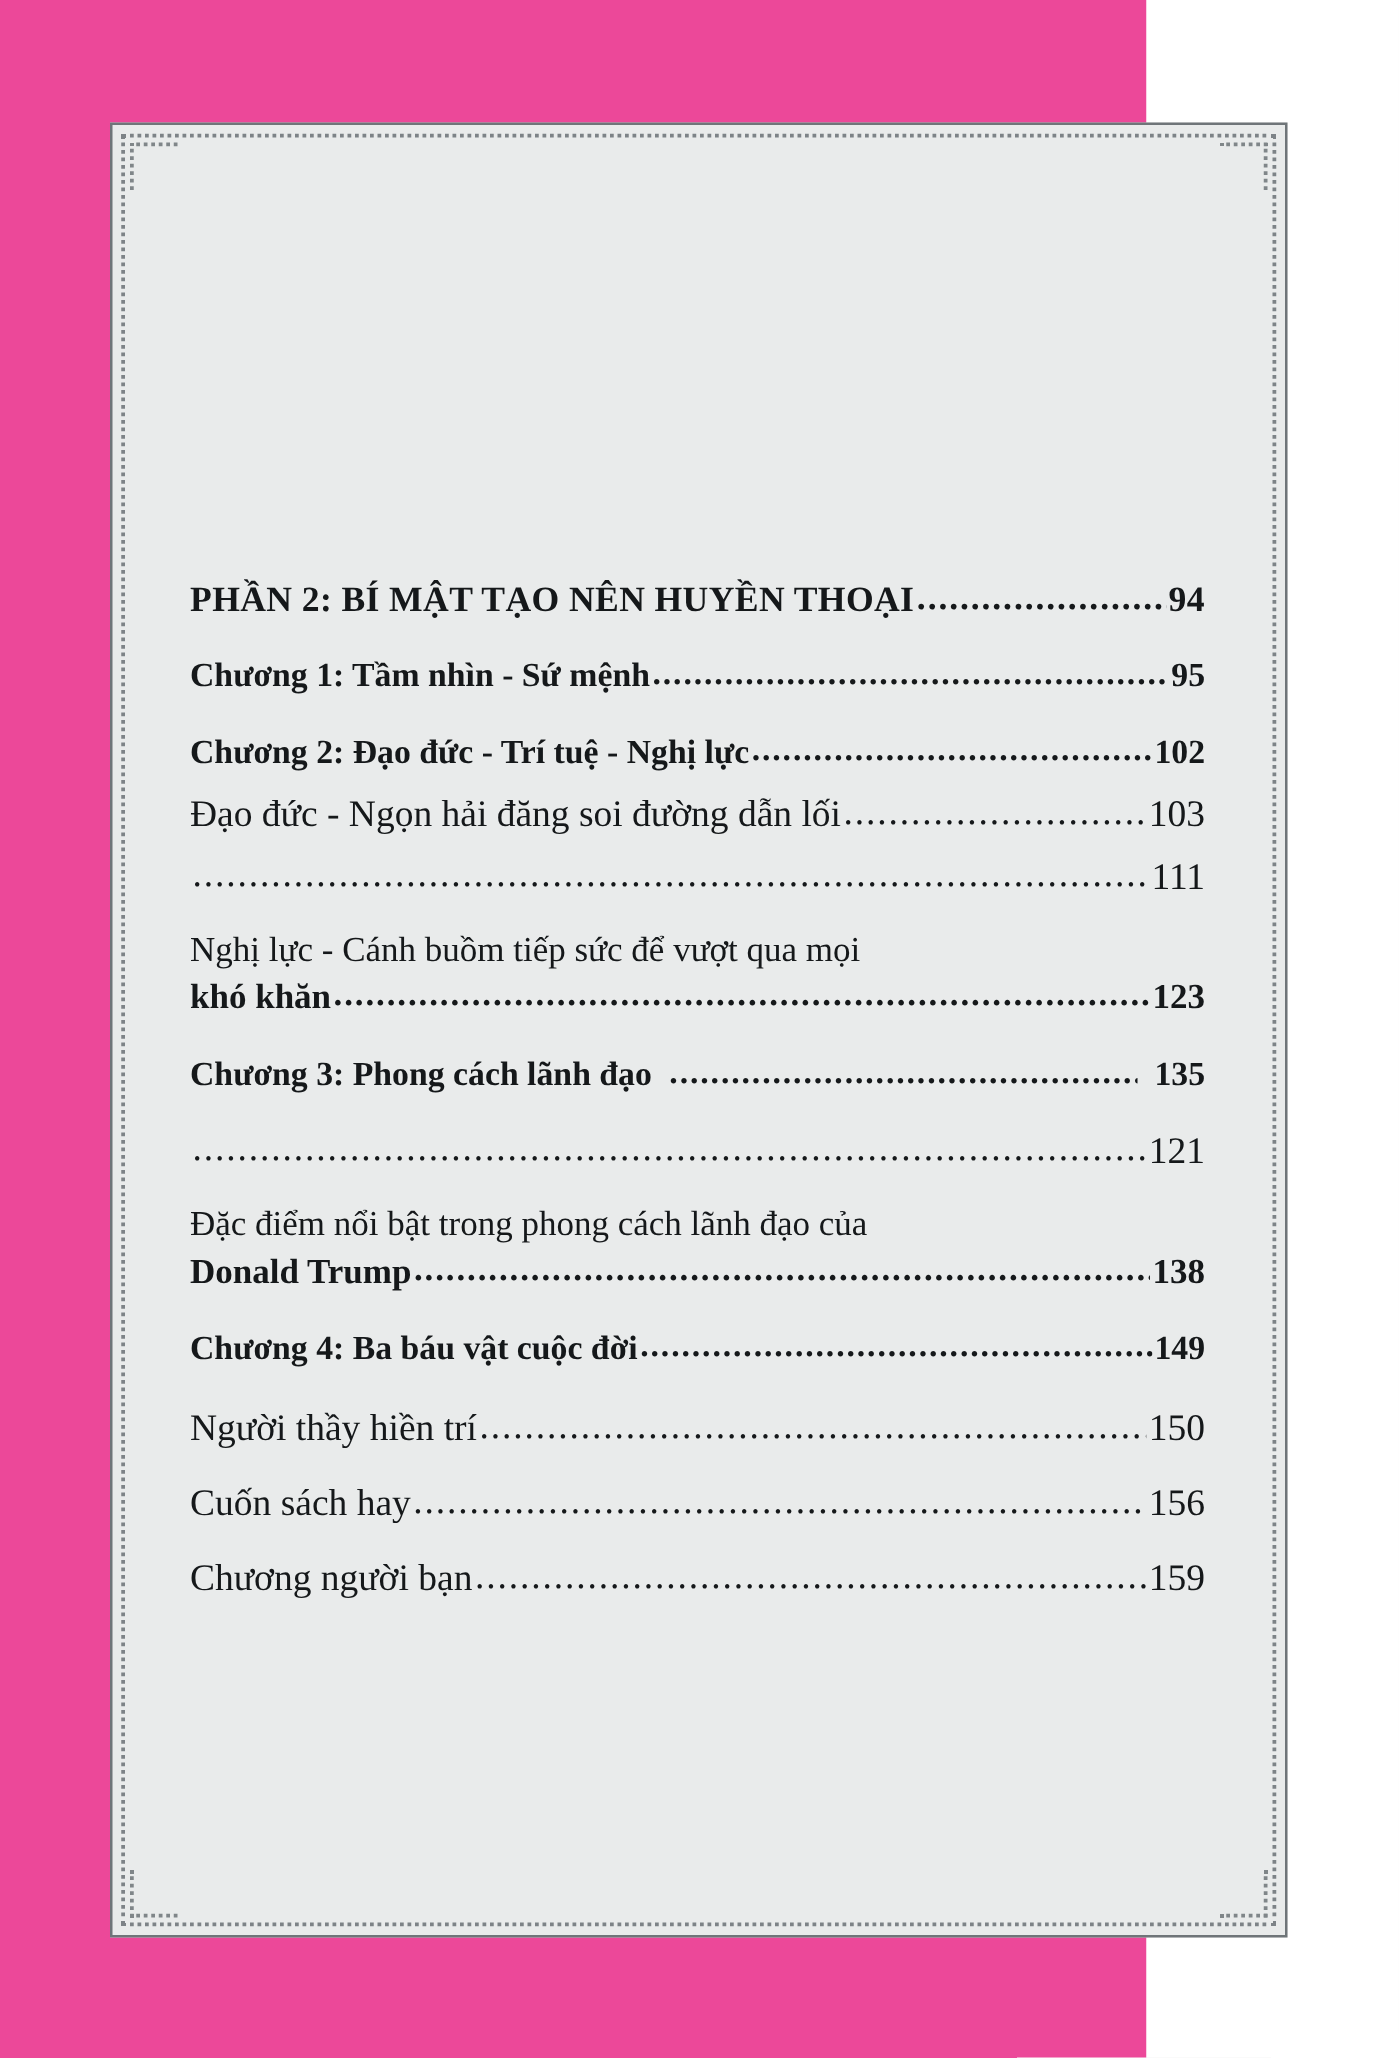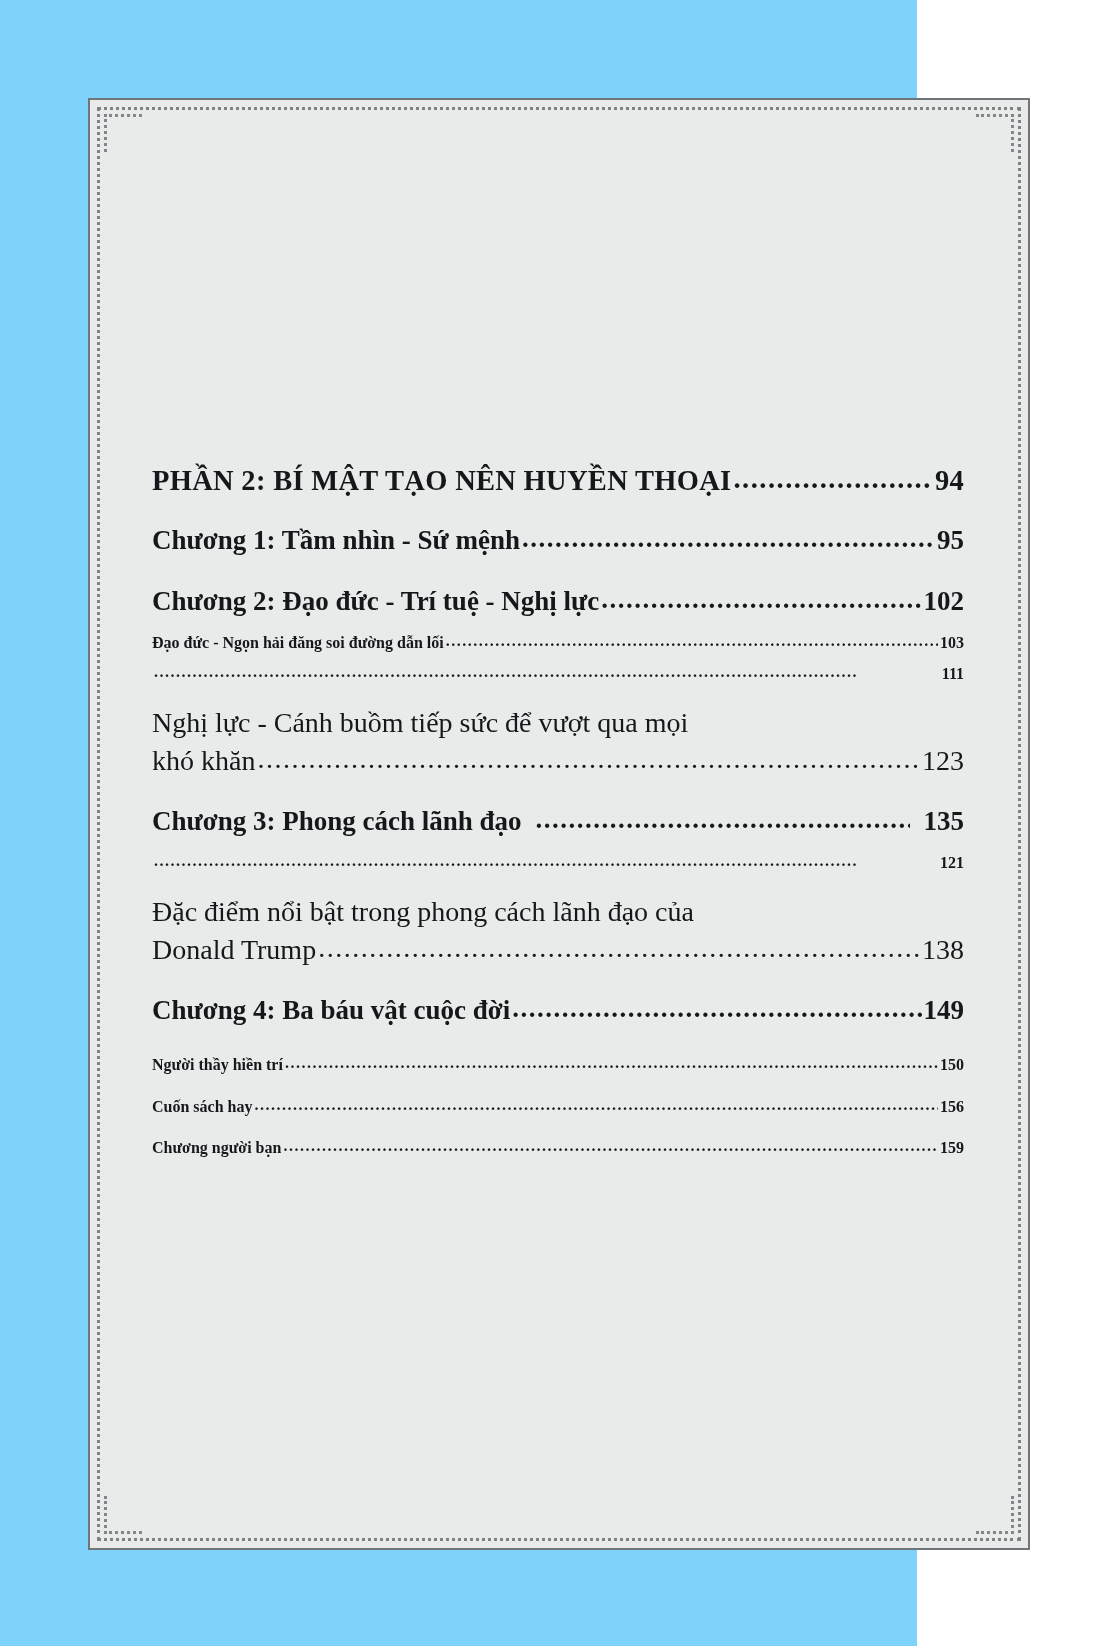--- a/index.html
+++ b/index.html
@@ -13,21 +13,21 @@
     font-family: "Liberation Serif", serif;
     position: relative;
     overflow: hidden;
   }
   .page {
     position: absolute;
     left: 0;
     top: 0;
     width: 917px;
     height: 1646px;
-    background: #7dd3fc;
+    background: #ec4899;
   }
   
   .frame-outer {
     position: absolute;
     left: 88px;
     top: 98px;
     width: 942px;
     height: 1452px;
     box-sizing: border-box;
     border: 2px solid #6f7579;
@@ -102,40 +102,41 @@
     margin-bottom: 22px;
   }
   .part .pg { font-weight: bold; }
 
   .chapter {
     font-size: 27px;
     font-weight: bold;
     margin-bottom: 25px;
   }
   .entry {
-    font-size: 16px;
-    font-weight: bold;
+    font-size: 30px;
+    font-weight: normal;
     margin-bottom: 10px;
   }
   .gap-md { margin-bottom: 20px; }
 
   
   .entry-wrap {
     font-size: 28px;
     color: #15181a;
     line-height: 1.34;
     margin-bottom: 24px;
   }
   .entry-wrap .line1 {
     display: block;
     white-space: nowrap;
   }
   .entry-wrap .line2 {
     display: flex;
     align-items: flex-start;
+    font-weight: bold;
   }
   .entry-wrap .line2 .lbl { white-space: nowrap; }
   .entry-wrap .line2 .dots {
     flex: 1 1 auto;
     overflow: hidden;
     white-space: nowrap;
     letter-spacing: 1.5px;
     margin: 0 2px;
     transform: translateY(-2px);
   }
@@ -186,21 +187,21 @@
 
     <div class="entry-wrap">
       <span class="line1">Nghị lực - Cánh buồm tiếp sức để vượt qua mọi</span>
       <span class="line2">
         <span class="lbl">khó khăn</span>
         <span class="dots">................................................................................................................................</span>
         <span class="pg">123</span>
       </span>
     </div>
 
-    <div class="toc-row chapter" style="margin-bottom:12px;gap:12px;">
+    <div class="toc-row chapter" style="margin-bottom:24px;gap:12px;">
       <span class="lbl">Chương 3: Phong cách lãnh đạo</span>
       <span class="dots">................................................................................................................................</span>
       <span class="pg">135</span>
     </div>
 
     <div class="toc-row entry gap-md">
       <span class="dots">................................................................................................................................</span>
       <span class="pg">121</span>
     </div>
 

